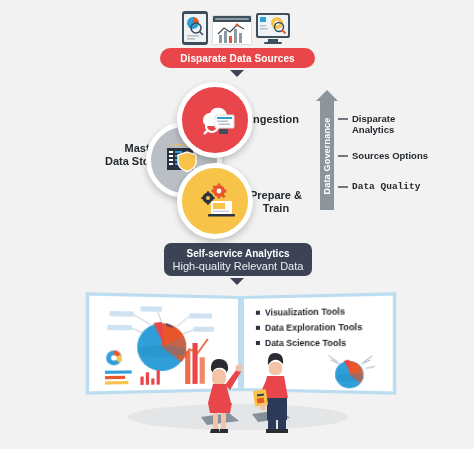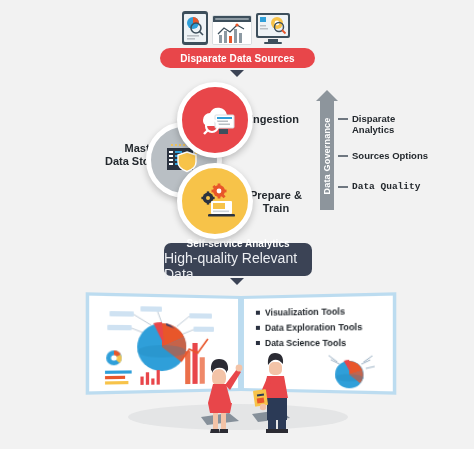--- a/index.html
+++ b/index.html
@@ -58,21 +58,21 @@
   .gov-dash{width:10px;height:1.5px;background:#6f7780;margin-top:5px;flex:0 0 auto;}
   .gov-txt{font-size:9.5px;font-weight:bold;color:#24292e;line-height:1.2;}
   #gov-metadata{top:113px;}
   #gov-access{top:150px;}
   #gov-quality{top:181px;font-family:Liberation Mono, monospace;}
 
   
   #banner-selfservice{left:164px;top:243px;width:148px;height:33px;background:#3b4355;border-radius:7px;
      display:flex;flex-direction:column;align-items:center;justify-content:center;}
   #banner-title{color:#fff;font-size:10px;font-weight:bold;text-align:center;}
-  #banner-sub{color:#eceef2;font-size:14px;margin-top:1px;}
+  #banner-sub{color:#eceef2;font-size:11px;margin-top:1px;}
   #tri-banner{left:230px;top:278px;}
 
   
   #screen-left{left:95px;top:296px;width:146px;height:95px;background:#ffffff;
      border:3px solid #bcdcf0;box-sizing:border-box;
      transform:perspective(320px) rotateY(9deg);transform-origin:right center;overflow:hidden;}
   #screen-right{left:241px;top:296px;width:146px;height:95px;background:#ffffff;
      border:3px solid #bcdcf0;box-sizing:border-box;
      transform:perspective(320px) rotateY(-9deg);transform-origin:left center;overflow:hidden;}
 

